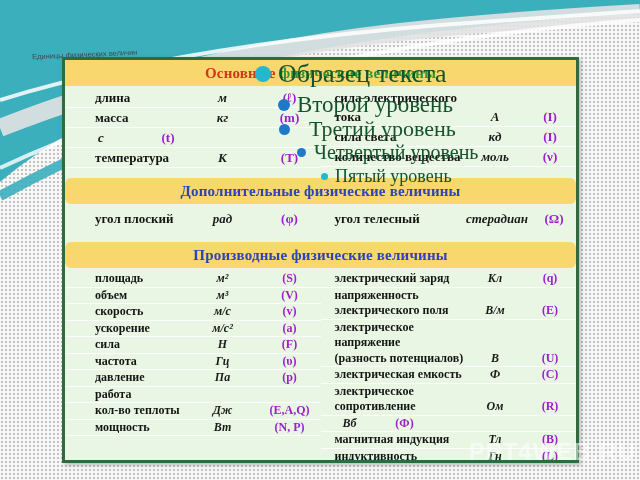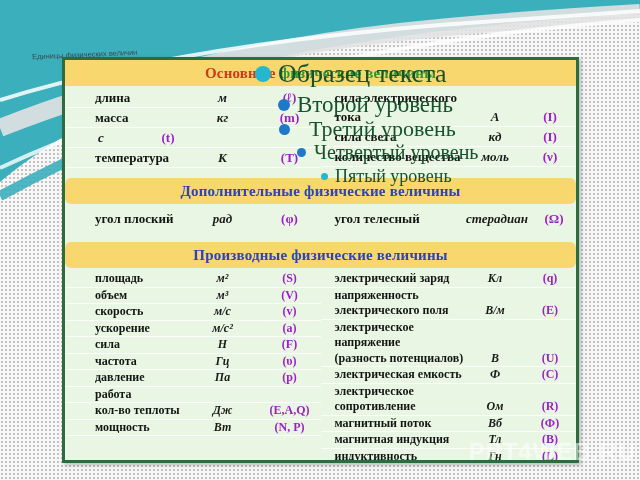--- a/index.html
+++ b/index.html
@@ -252,21 +252,20 @@
           </div>
 
           <div class="trow">
             <span class="tname">электрическое
 сопротивление</span>
             <span class="tunit">Ом</span>
             <span class="tsym">(R)</span>
           </div>
 
           <div class="trow">
-            <span class="tname">магнитный поток</span>
             <span class="tunit">Вб</span>
             <span class="tsym">(Ф)</span>
           </div>
 
           <div class="trow">
             <span class="tname">магнитная индукция</span>
             <span class="tunit">Тл</span>
             <span class="tsym">(B)</span>
           </div>
 

